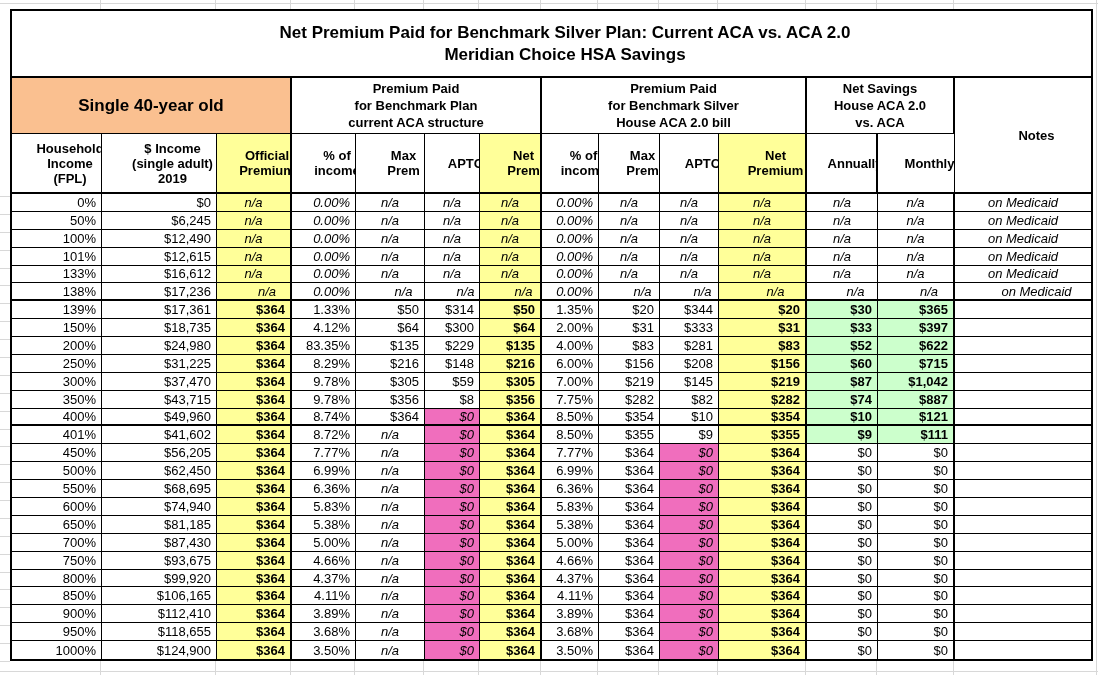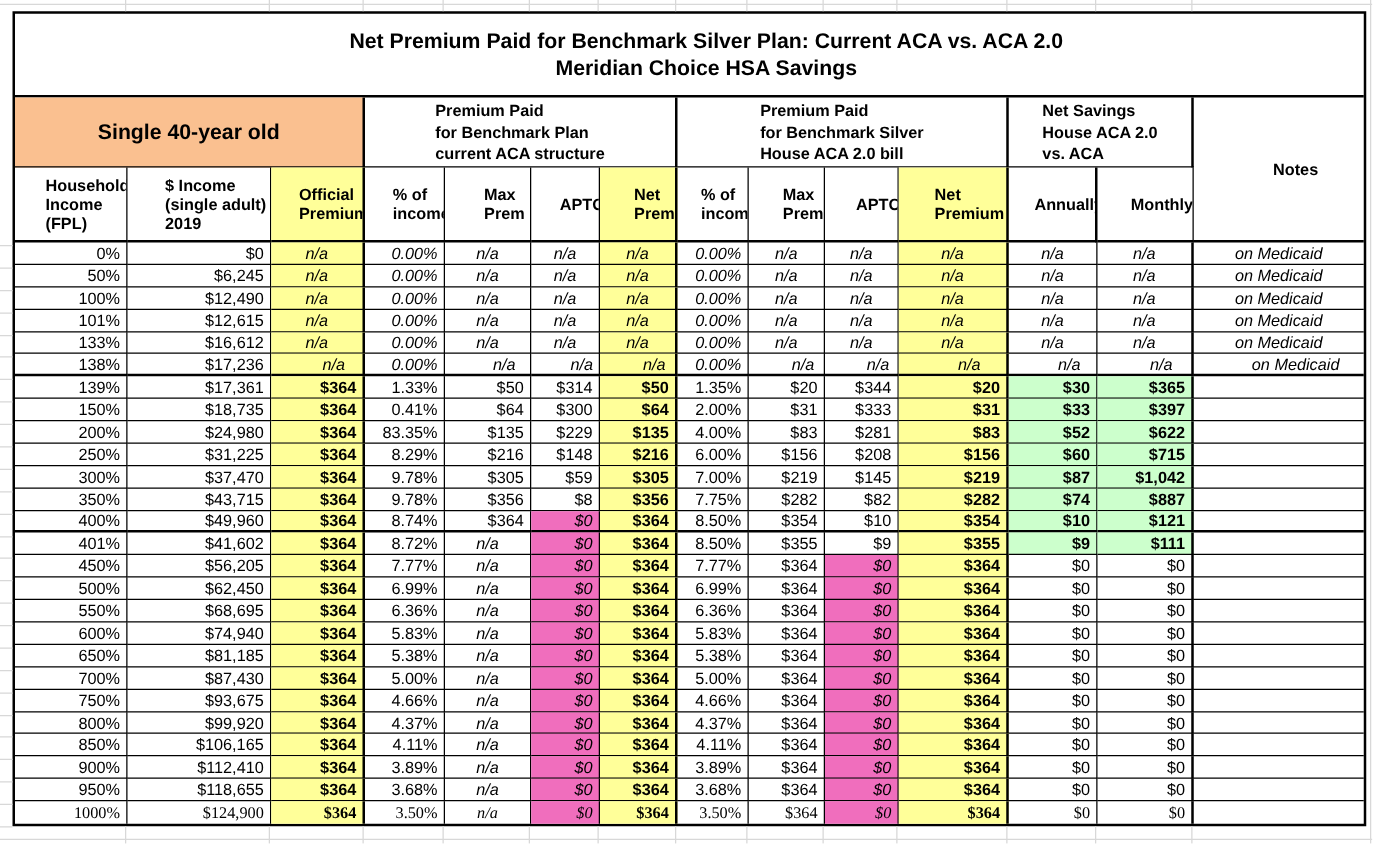--- a/index.html
+++ b/index.html
@@ -13,33 +13,33 @@
     box-sizing:border-box; border:2px solid #000; background:#fff;
     display:grid;
     grid-template-columns:90px 115px 75px 64px 69px 55px 62px 57px 61px 59px 88px 71px 77px 1fr;
     grid-template-rows:67px 56px 60px repeat(26, 1fr);
   }
   .cell{
     display:flex; align-items:center; box-sizing:border-box;
     border-right:1px solid #000; border-bottom:1px solid #000;
     font-size:13px; white-space:nowrap; overflow:hidden; padding:0 2px;
   }
-  .pre{white-space:pre-line; justify-content:center; line-height:15px;}
+  .pre{white-space:pre-line; text-align:center; justify-content:center; line-height:15px;}
   .r{justify-content:flex-end; padding-right:5px; text-align:right;}
   .c{justify-content:center; text-align:center;}
   .b{font-weight:bold;}
   .i{font-style:italic;}
   .y{background:var(--yellow,#ffff99);}
   .p{background:var(--pink,#f06ebd);}
   .g{background:var(--green,#ccffcc);}
   .o{background:var(--orange,#fac090);}
   .br2{border-right-width:2px;}
   .bb2{border-bottom-width:2px;padding-left:29px;}
   .brn{border-right:none;}
-  .bbn{border-bottom:none;font-family:Liberation Serif, serif;}
+  .bbn{border-bottom:none;}
   #title-cell{
     grid-column:1/-1; flex-direction:column; justify-content:center;
     font-weight:bold; font-size:17px; line-height:22px; text-align:center;
   }
   .grp{font-weight:bold; font-size:13px; line-height:17px;}
   .grp-big{font-size:17px; line-height:20px;}
   #notes-cell{grid-row:2/4; grid-column:14;}
   .head{font-weight:bold;}
 </style>
 </head>
@@ -182,21 +182,21 @@
       <div class="cell r">1.35%</div>
       <div class="cell r">$20</div>
       <div class="cell r">$344</div>
       <div class="cell r b y br2">$20</div>
       <div class="cell r b g">$30</div>
       <div class="cell r b g br2">$365</div>
       <div class="cell  brn"></div>
       <div class="cell r">150%</div>
       <div class="cell r">$18,735</div>
       <div class="cell r b y br2">$364</div>
-      <div class="cell r">0.41%</div>
+      <div class="cell r">4.12%</div>
       <div class="cell r">$64</div>
       <div class="cell r">$300</div>
       <div class="cell r b y br2">$64</div>
       <div class="cell r">2.00%</div>
       <div class="cell r">$31</div>
       <div class="cell r">$333</div>
       <div class="cell r b y br2">$31</div>
       <div class="cell r b g">$33</div>
       <div class="cell r b g br2">$397</div>
       <div class="cell  brn"></div>

